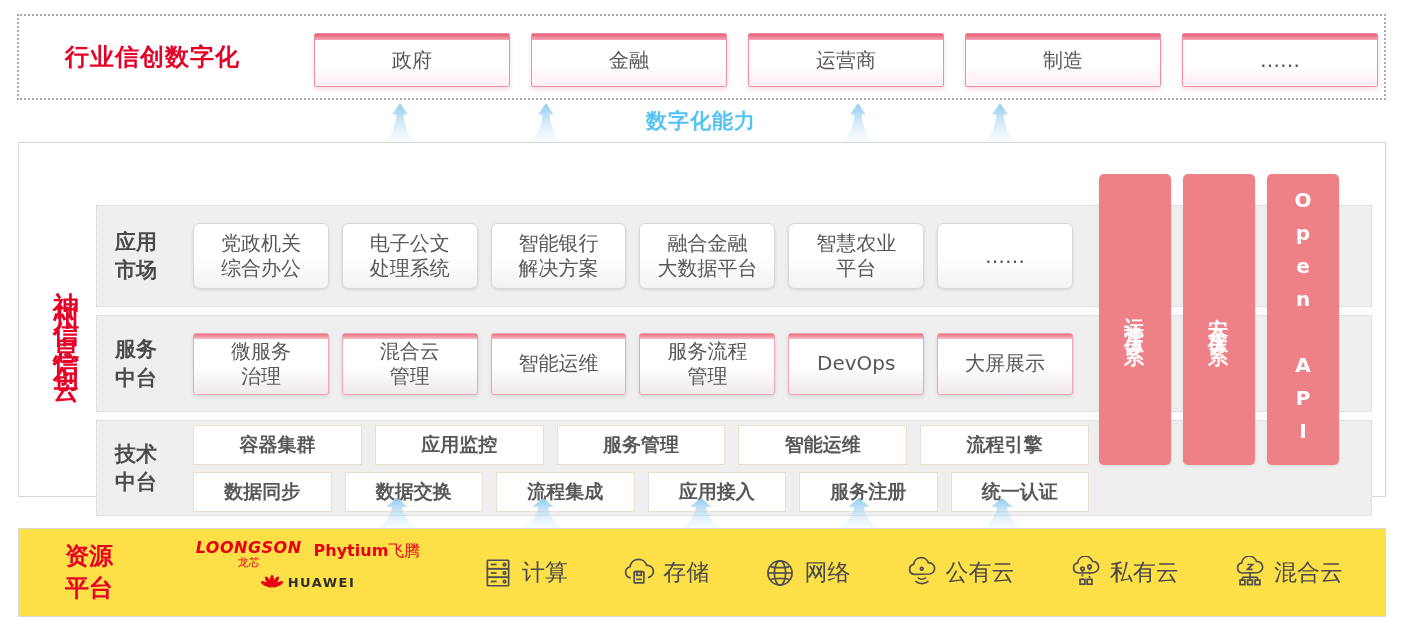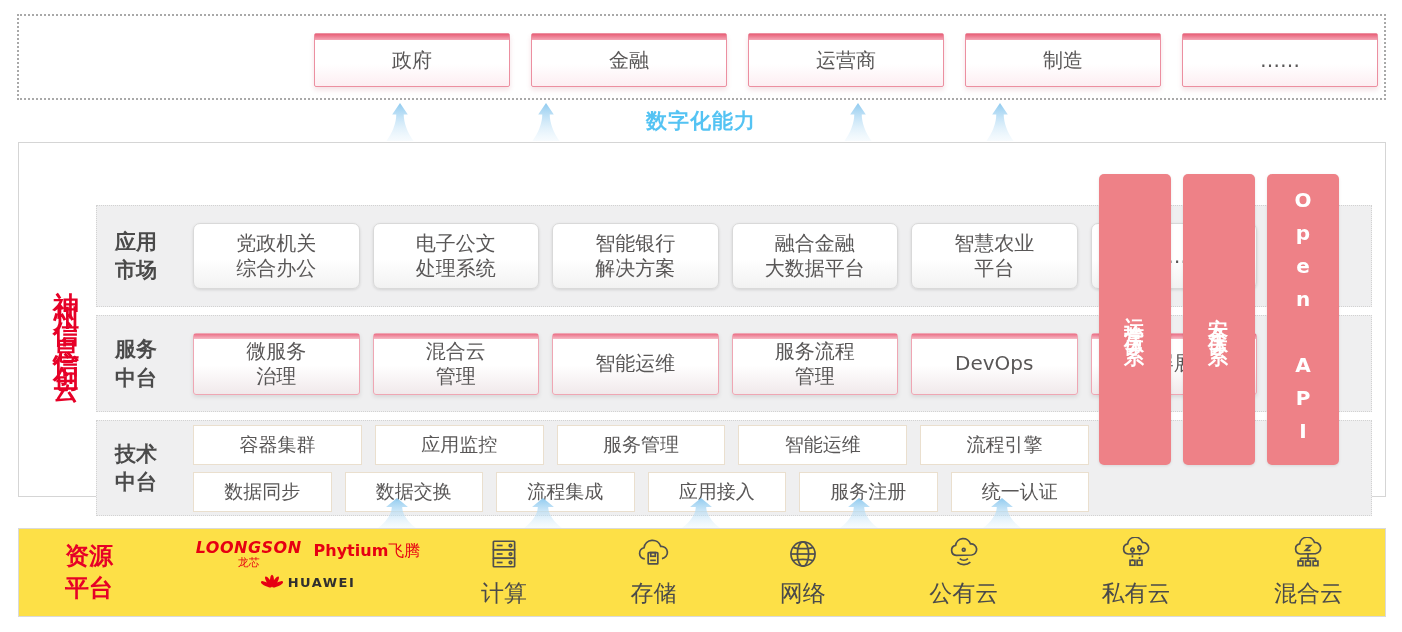--- a/index.html
+++ b/index.html
@@ -59,21 +59,21 @@
     background:#efeff0; border:1px dotted #d2d2d2;
     display:flex; align-items:center;
   }
   .panel-1 { height:102px;margin-top:48px; }
   .panel-2 { height:97px; }
   .panel-3 { height:96px; }
   .row-label {
     width:78px; margin-left:18px; flex:none;
     font-size:21px; font-weight:bold; color:#4a4a4a; line-height:1.35; text-align:left;
   }
-  .row-items { width:1064px; flex:none; display:flex; gap:13px; }
+  .row-items { width:880px; flex:none; display:flex; gap:13px; }
   .row-items > div { flex:1; }
 
   .app-box {
     height:66px; border:1px solid #d9d9d9; border-radius:7px;
     background:linear-gradient(180deg,#ffffff 0%,#ffffff 55%,#f2f2f2 100%);
     box-shadow:0 1px 3px rgba(0,0,0,0.12);
     display:flex; align-items:center; justify-content:center; text-align:center;
     font-size:20px; color:#595757; line-height:1.25;
   }
   .svc-box {
@@ -82,21 +82,21 @@
     box-shadow:0 2px 4px rgba(0,0,0,0.10);
     display:flex; align-items:center; justify-content:center; text-align:center;
     font-size:20px; color:#595757; line-height:1.25;
   }
   .svc-box .accent {
     position:absolute; left:0; top:0; right:0; height:5px;
     background:linear-gradient(180deg,#ea7288 0%,#f7bcc7 100%);
   }
   .tech-rows { display:flex; flex-direction:column; gap:7px; width:896px; flex:none; }
   .tech-row { display:flex; gap:13px; }
-  .tech-row > div { flex:1; }
+  .tech-row > div { flex:1;font-weight:bold; }
   .tech-box {
     height:40px; border:1px solid #eadfce; background:#fff;
     display:flex; align-items:center; justify-content:center;
     font-size:19px; color:#595757;
   }
 
   .vbar {
     position:absolute; top:31px; width:72px; height:291px; border-radius:5px;
     background:#ee8187; z-index:3;
     display:flex; align-items:center; justify-content:center;
@@ -123,37 +123,38 @@
   .loongson-main { font-size:16px; font-weight:bold; font-style:italic; color:#e60012; letter-spacing:0.5px; }
   .loongson-sub { font-size:11px; color:#e60012; margin-top:-2px; }
   .phytium { margin-top:3px; font-size:16px; color:#e60012; }
   .phytium b { font-weight:bold; }
   .huawei-row { margin-top:4px; display:flex; justify-content:center; align-items:center; gap:5px; }
   .huawei-text { font-size:13px; font-weight:bold; color:#2f2f2f; letter-spacing:1.5px; }
   .res-items {
     position:absolute; left:440px; right:20px; top:0; height:100%;
     display:flex; align-items:center; justify-content:space-between; padding:0 22px;
   }
-  .res-item { display:flex; align-items:center; gap:7px;flex-direction:column; }
+  .res-item { display:flex; align-items:center; gap:7px; }
   .res-item .label { font-size:23px; color:#4a4a4a; }
   .icon-svg { display:block; }
 </style>
 </head>
 <body>
 
 <svg width="0" height="0" style="position:absolute" aria-hidden="true">
   <defs>
     <linearGradient id="arrowGrad" x1="0" y1="0" x2="0" y2="1">
       <stop offset="0" stop-color="#8fcaef"></stop>
       <stop offset="1" stop-color="#dff0fb" stop-opacity="0.25"></stop>
     </linearGradient>
   </defs>
 </svg>
 
 <div class="top-band">
+  <div class="top-title">行业信创数字化</div>
   <div class="top-boxes">
     <div class="top-box">
         <div class="accent"></div>
         <span>政府</span>
       </div>
     <div class="top-box">
         <div class="accent"></div>
         <span>金融</span>
       </div>
     <div class="top-box">

